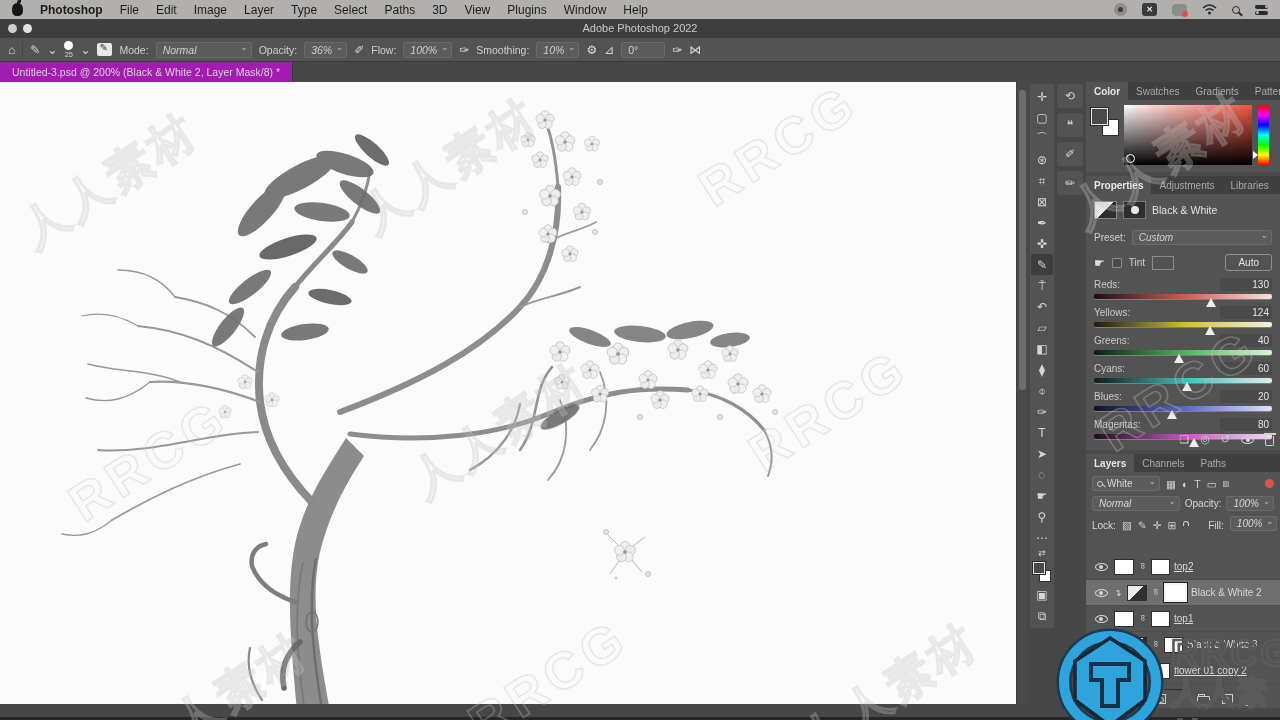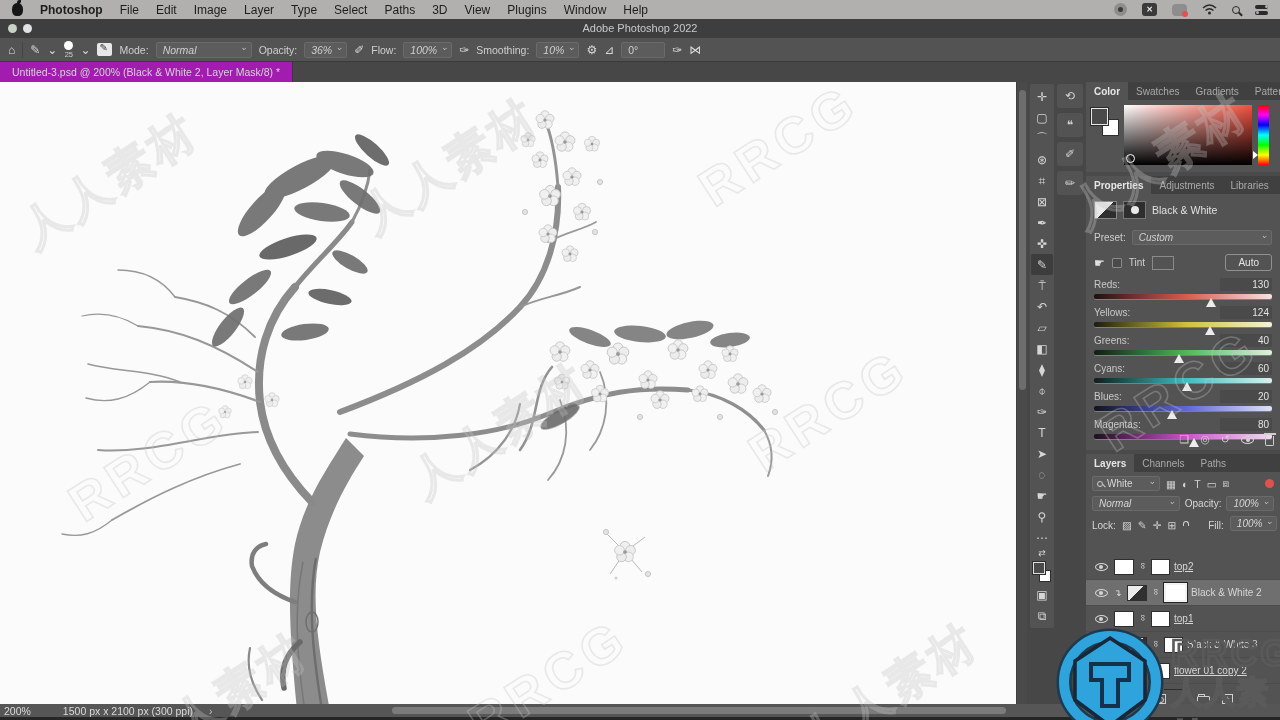--- a/index.html
+++ b/index.html
@@ -627,26 +627,20 @@
             <span>◐</span>
             <span class="foldericn"></span>
             <span class="newlayericn">+</span>
             <span class="trash"></span>
           </div>
         </div>
       </div>
     </div>
   </div>
 
-  <div class="statusbar">
-    <span class="sb-zoom">200%</span>
-    <span class="sb-info">1500 px x 2100 px (300 ppi)</span>
-    <span class="sb-chev">›</span>
-    <span class="hthumb"></span>
-  </div>
   <div class="bottomstrip"></div>
 
   <div class="wm-tiles">
     <span class="wm cn" style="left:10px;top:150px">人人素材</span>
     <span class="wm cn" style="left:350px;top:135px">人人素材</span>
     <span class="wm en" style="left:690px;top:115px">RRCG</span>
     <span class="wm cn" style="left:1060px;top:130px">人人素材</span>
     <span class="wm en" style="left:60px;top:430px">RRCG</span>
     <span class="wm cn" style="left:400px;top:400px">人人素材</span>
     <span class="wm en" style="left:740px;top:380px">RRCG</span>

